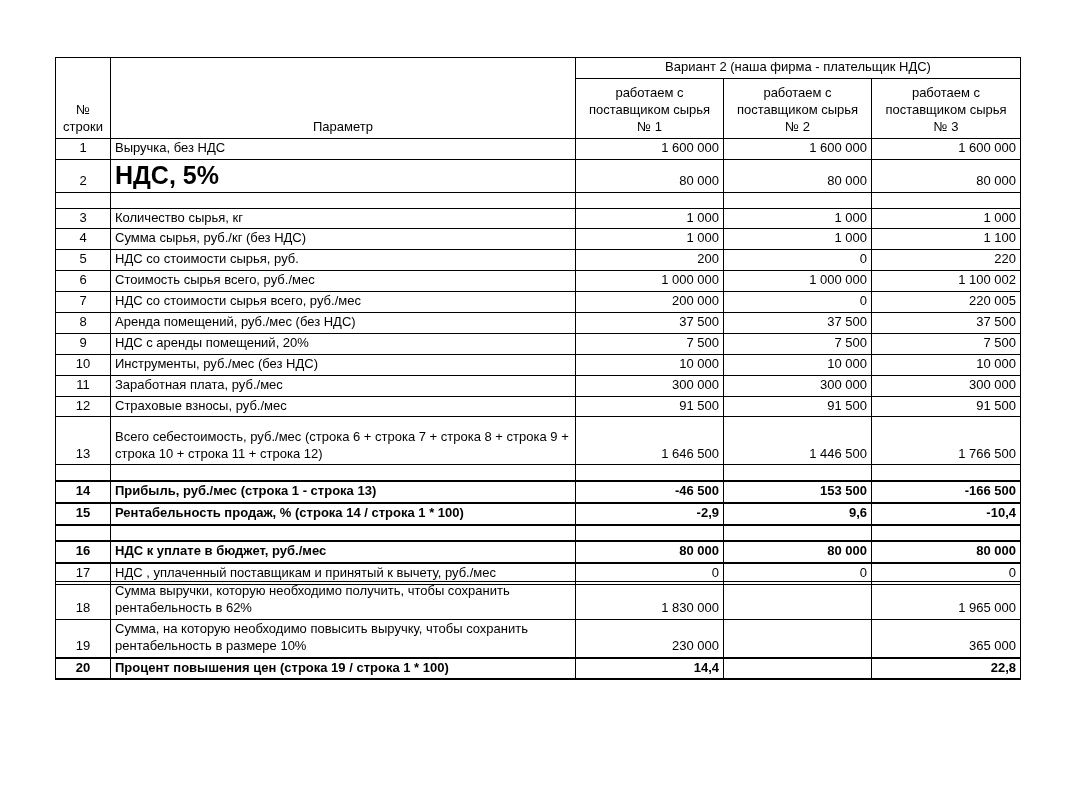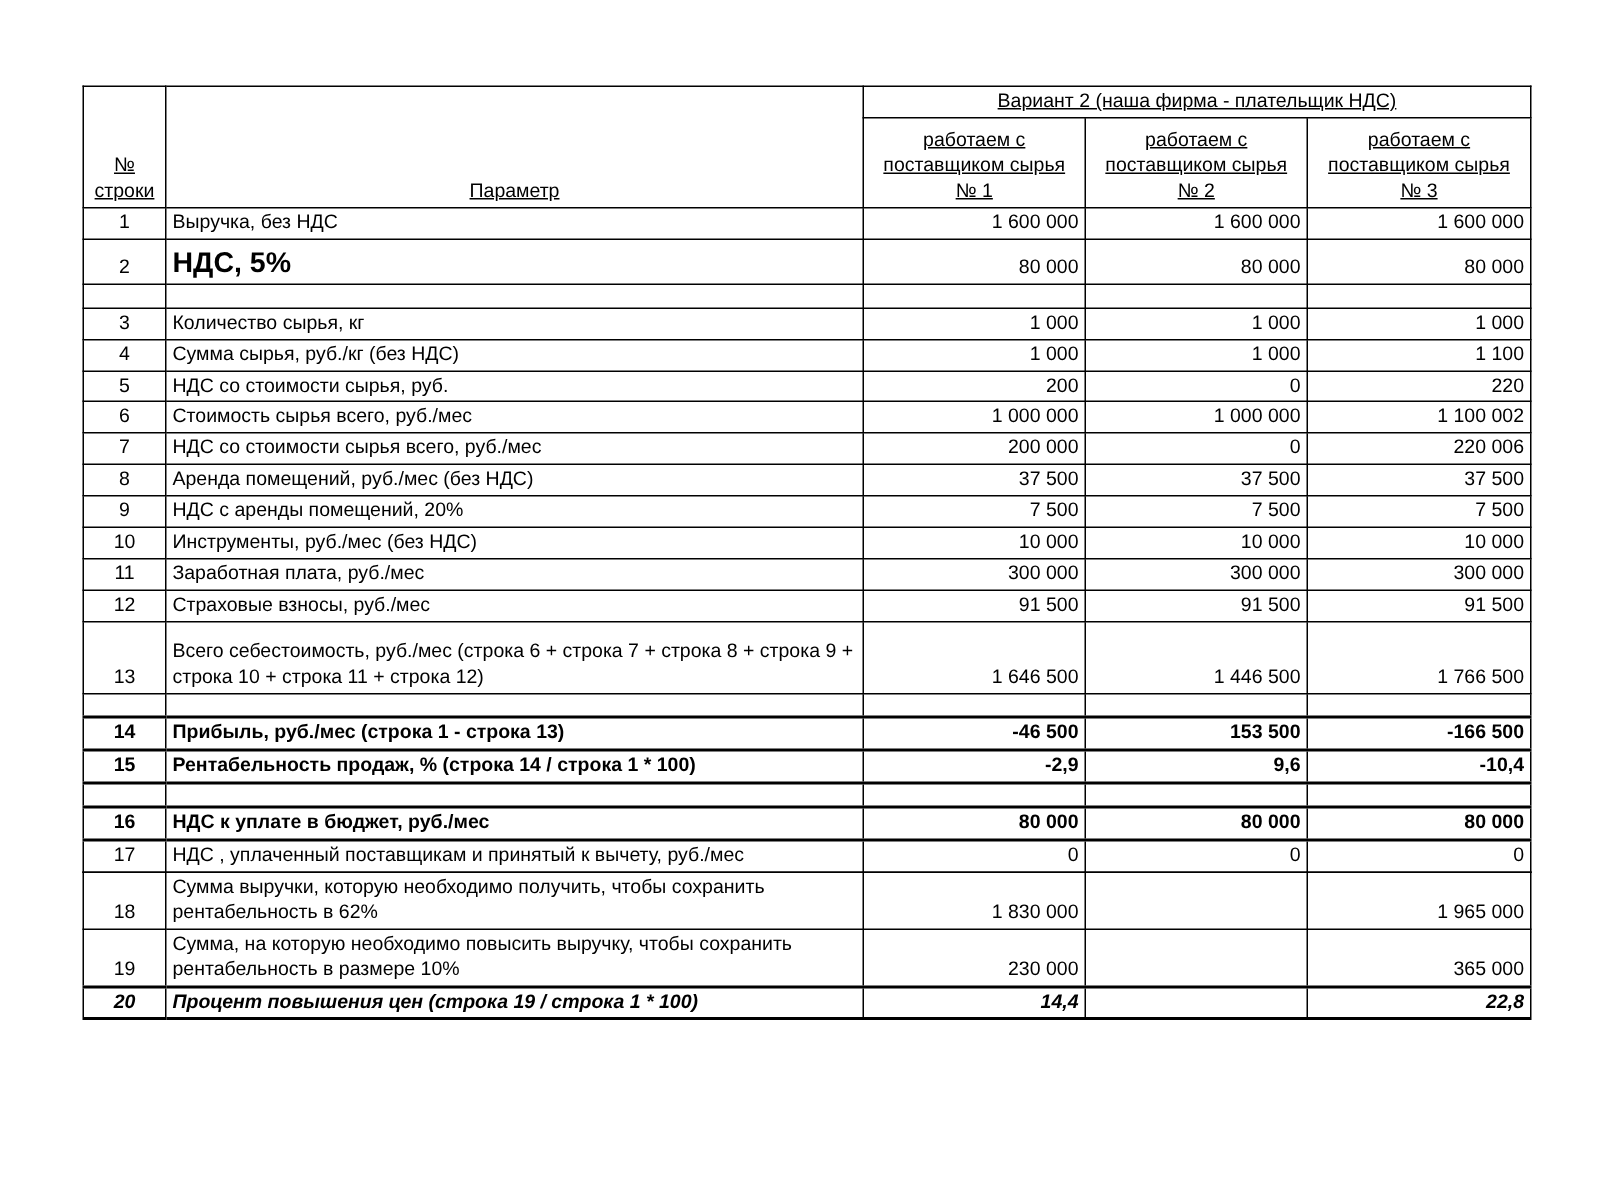--- a/index.html
+++ b/index.html
@@ -13,38 +13,38 @@
 
   .tbl td {
     border: 1px solid #000;
     font-size: 13px;
     line-height: 1.3;
     padding: 1px 4px 2px 4px;
     vertical-align: bottom;
     overflow: hidden;
   }
 
-  .hcell { text-align: center; vertical-align: middle; padding: 1px 2px; text-decoration: underline; }
+  .hcell { text-align: center; vertical-align: middle; padding: 1px 2px; }
   .hr1 td { height: 20px; }
   .hr2 td { height: 60px; }
 
   td.num { text-align: center; white-space: nowrap; }
   td.param { text-align: left; white-space: normal; }
   td.val { text-align: right; white-space: nowrap; }
 
   tr.r { height: 20px; }
   tr.spacer { height: 16px; }
   tr.big { height: 30px; }
-  tr.big td.param { font-weight: bold; font-size: 19px; line-height: 1.15; }
+  tr.big td.param { font-weight: bold; font-size: 25px; line-height: 1.15; }
   tr.tall { height: 48px; }
   tr.two { height: 37px; }
 
   tr.bold td { font-weight: bold; }
   tr.bold-label td.param { font-weight: bold; }
-  tr.bi td { font-weight: bold; font-style: italic; }
+  tr.bi td { font-weight: bold; }
 
   tr.thick td { border-top-width: 2px; border-bottom-width: 2px; }
 </style>
 </head>
 <body>
 
 <div class="page">
 
   <table class="tbl t1">
     <colgroup>
@@ -129,21 +129,21 @@
           <td class="param">Стоимость сырья всего, руб./мес</td>
           <td class="val">1 000 000</td>
           <td class="val">1 000 000</td>
           <td class="val">1 100 002</td>
         </tr>
         <tr class="r">
           <td class="num">7</td>
           <td class="param">НДС со стоимости сырья всего, руб./мес</td>
           <td class="val">200 000</td>
           <td class="val">0</td>
-          <td class="val">220 006</td>
+          <td class="val">220 005</td>
         </tr>
         <tr class="r">
           <td class="num">8</td>
           <td class="param">Аренда помещений, руб./мес (без НДС)</td>
           <td class="val">37 500</td>
           <td class="val">37 500</td>
           <td class="val">37 500</td>
         </tr>
         <tr class="r">
           <td class="num">9</td>

